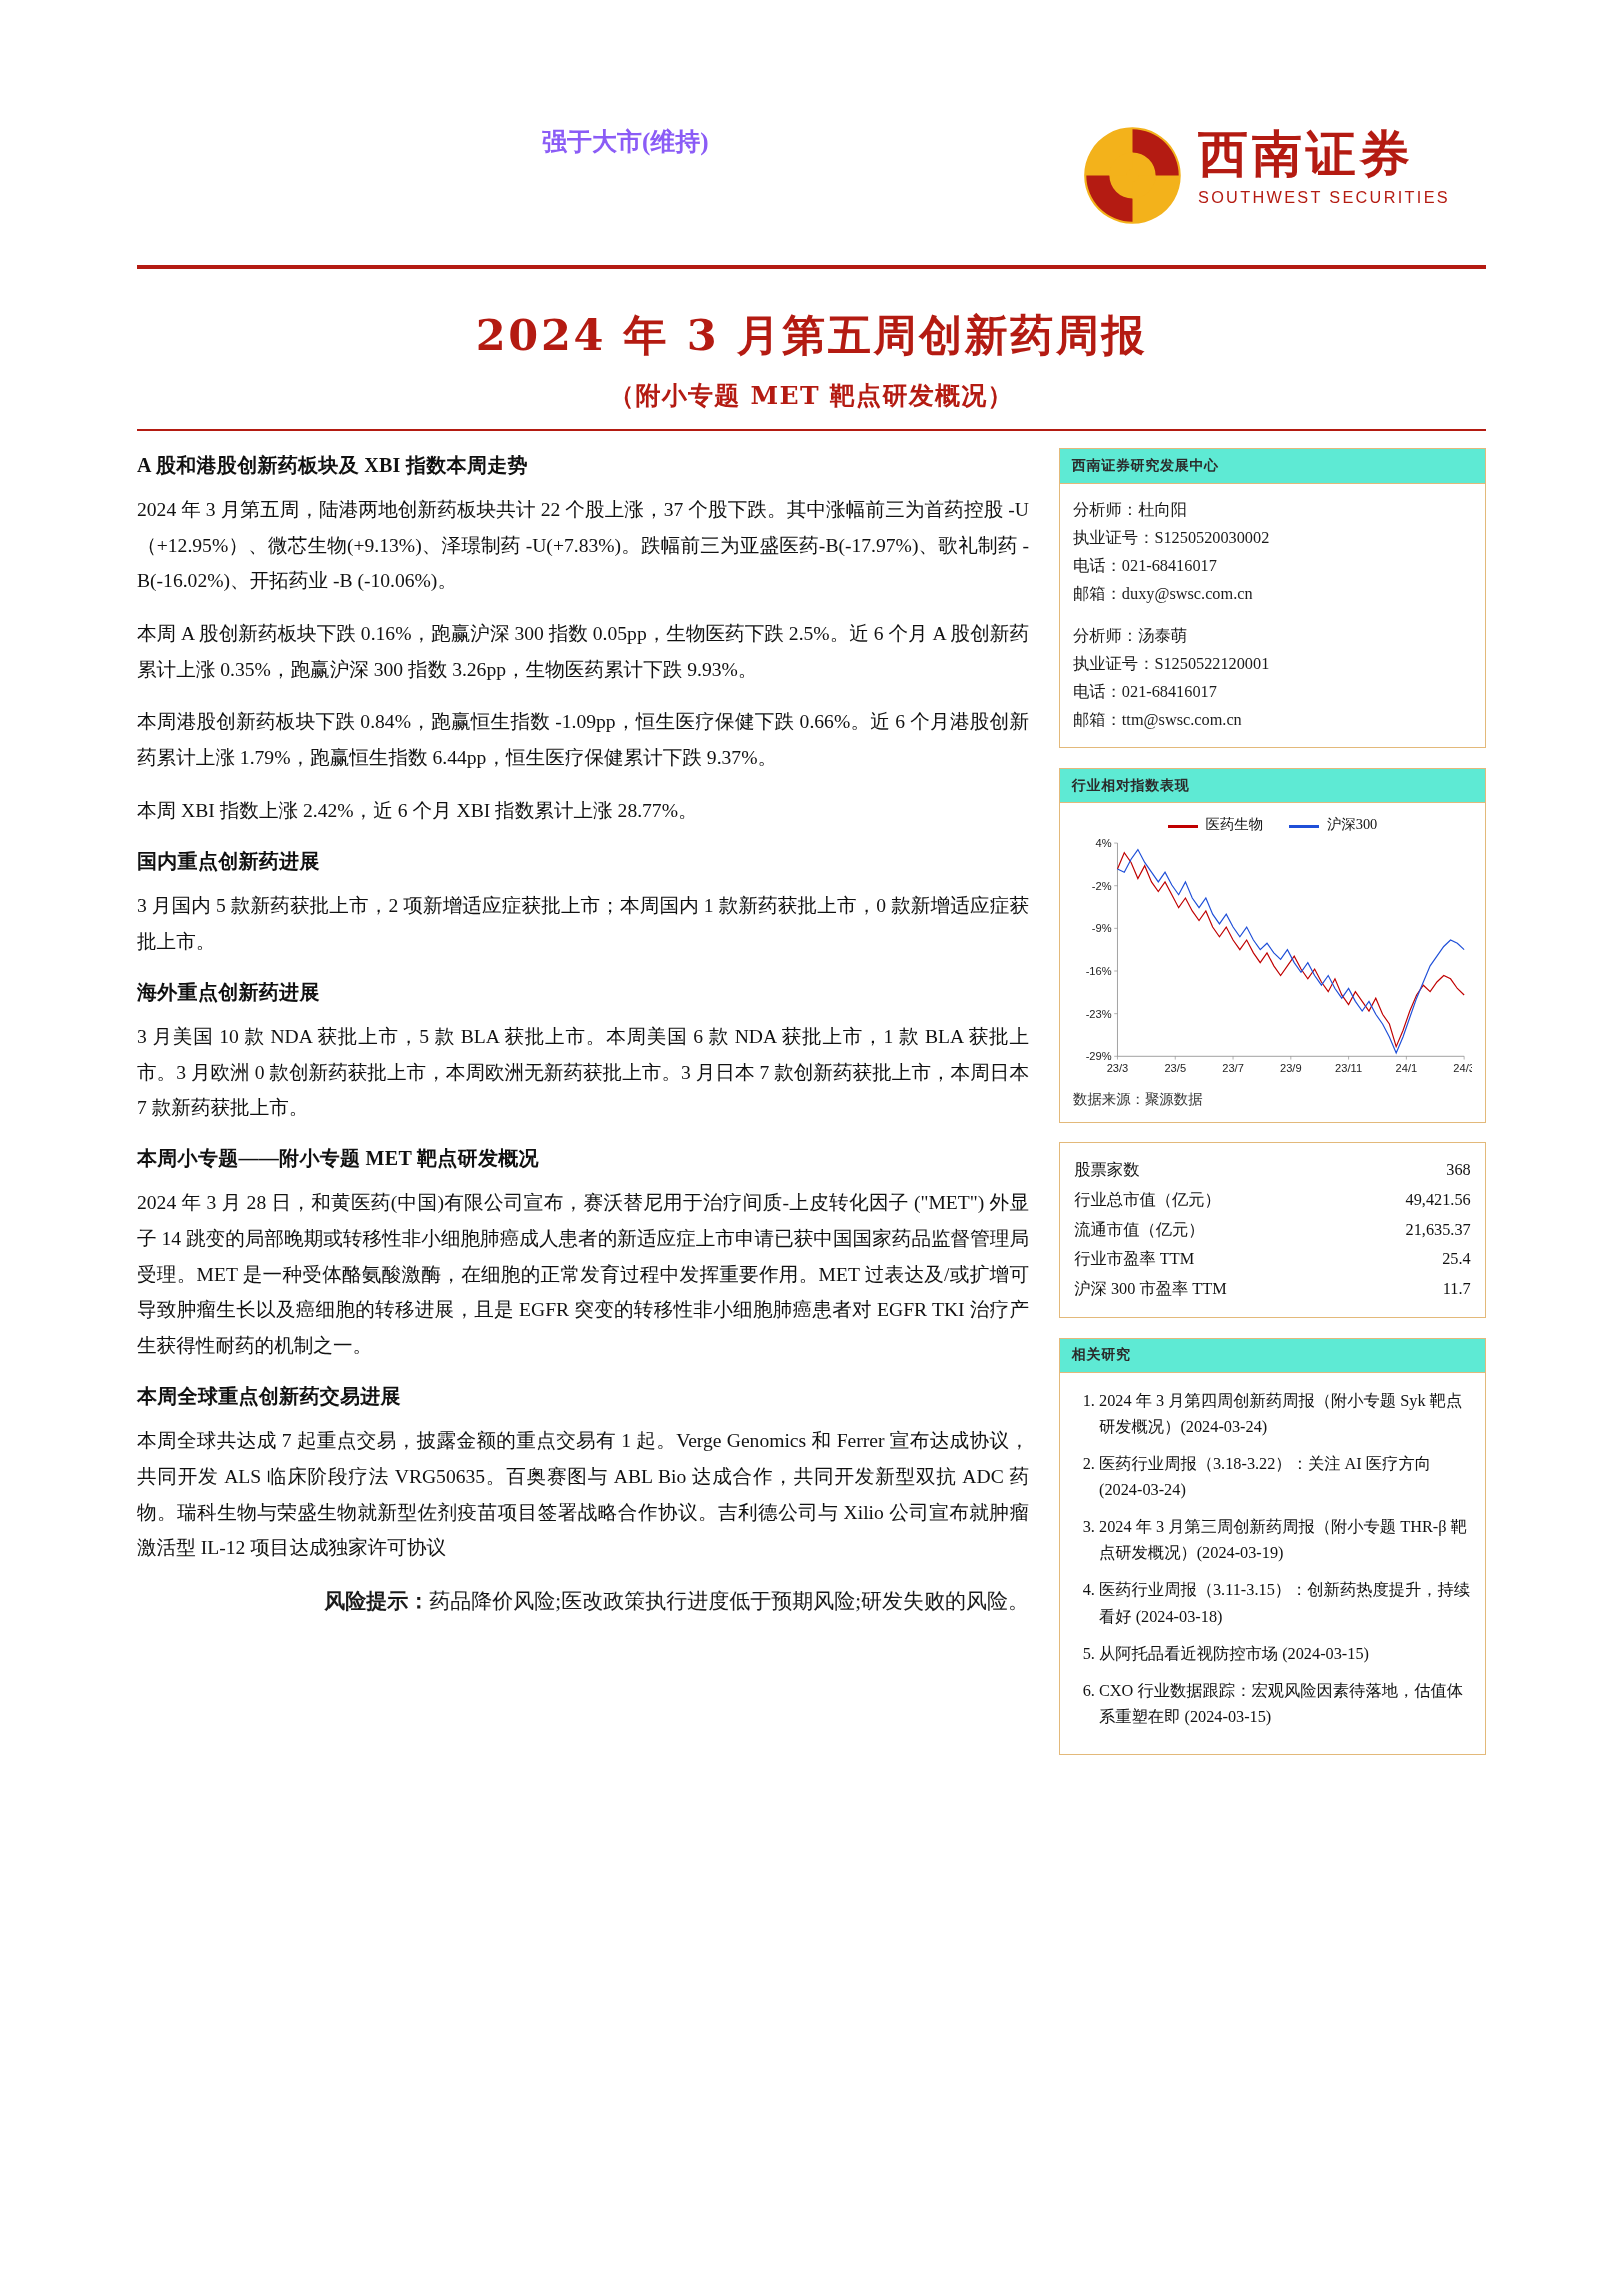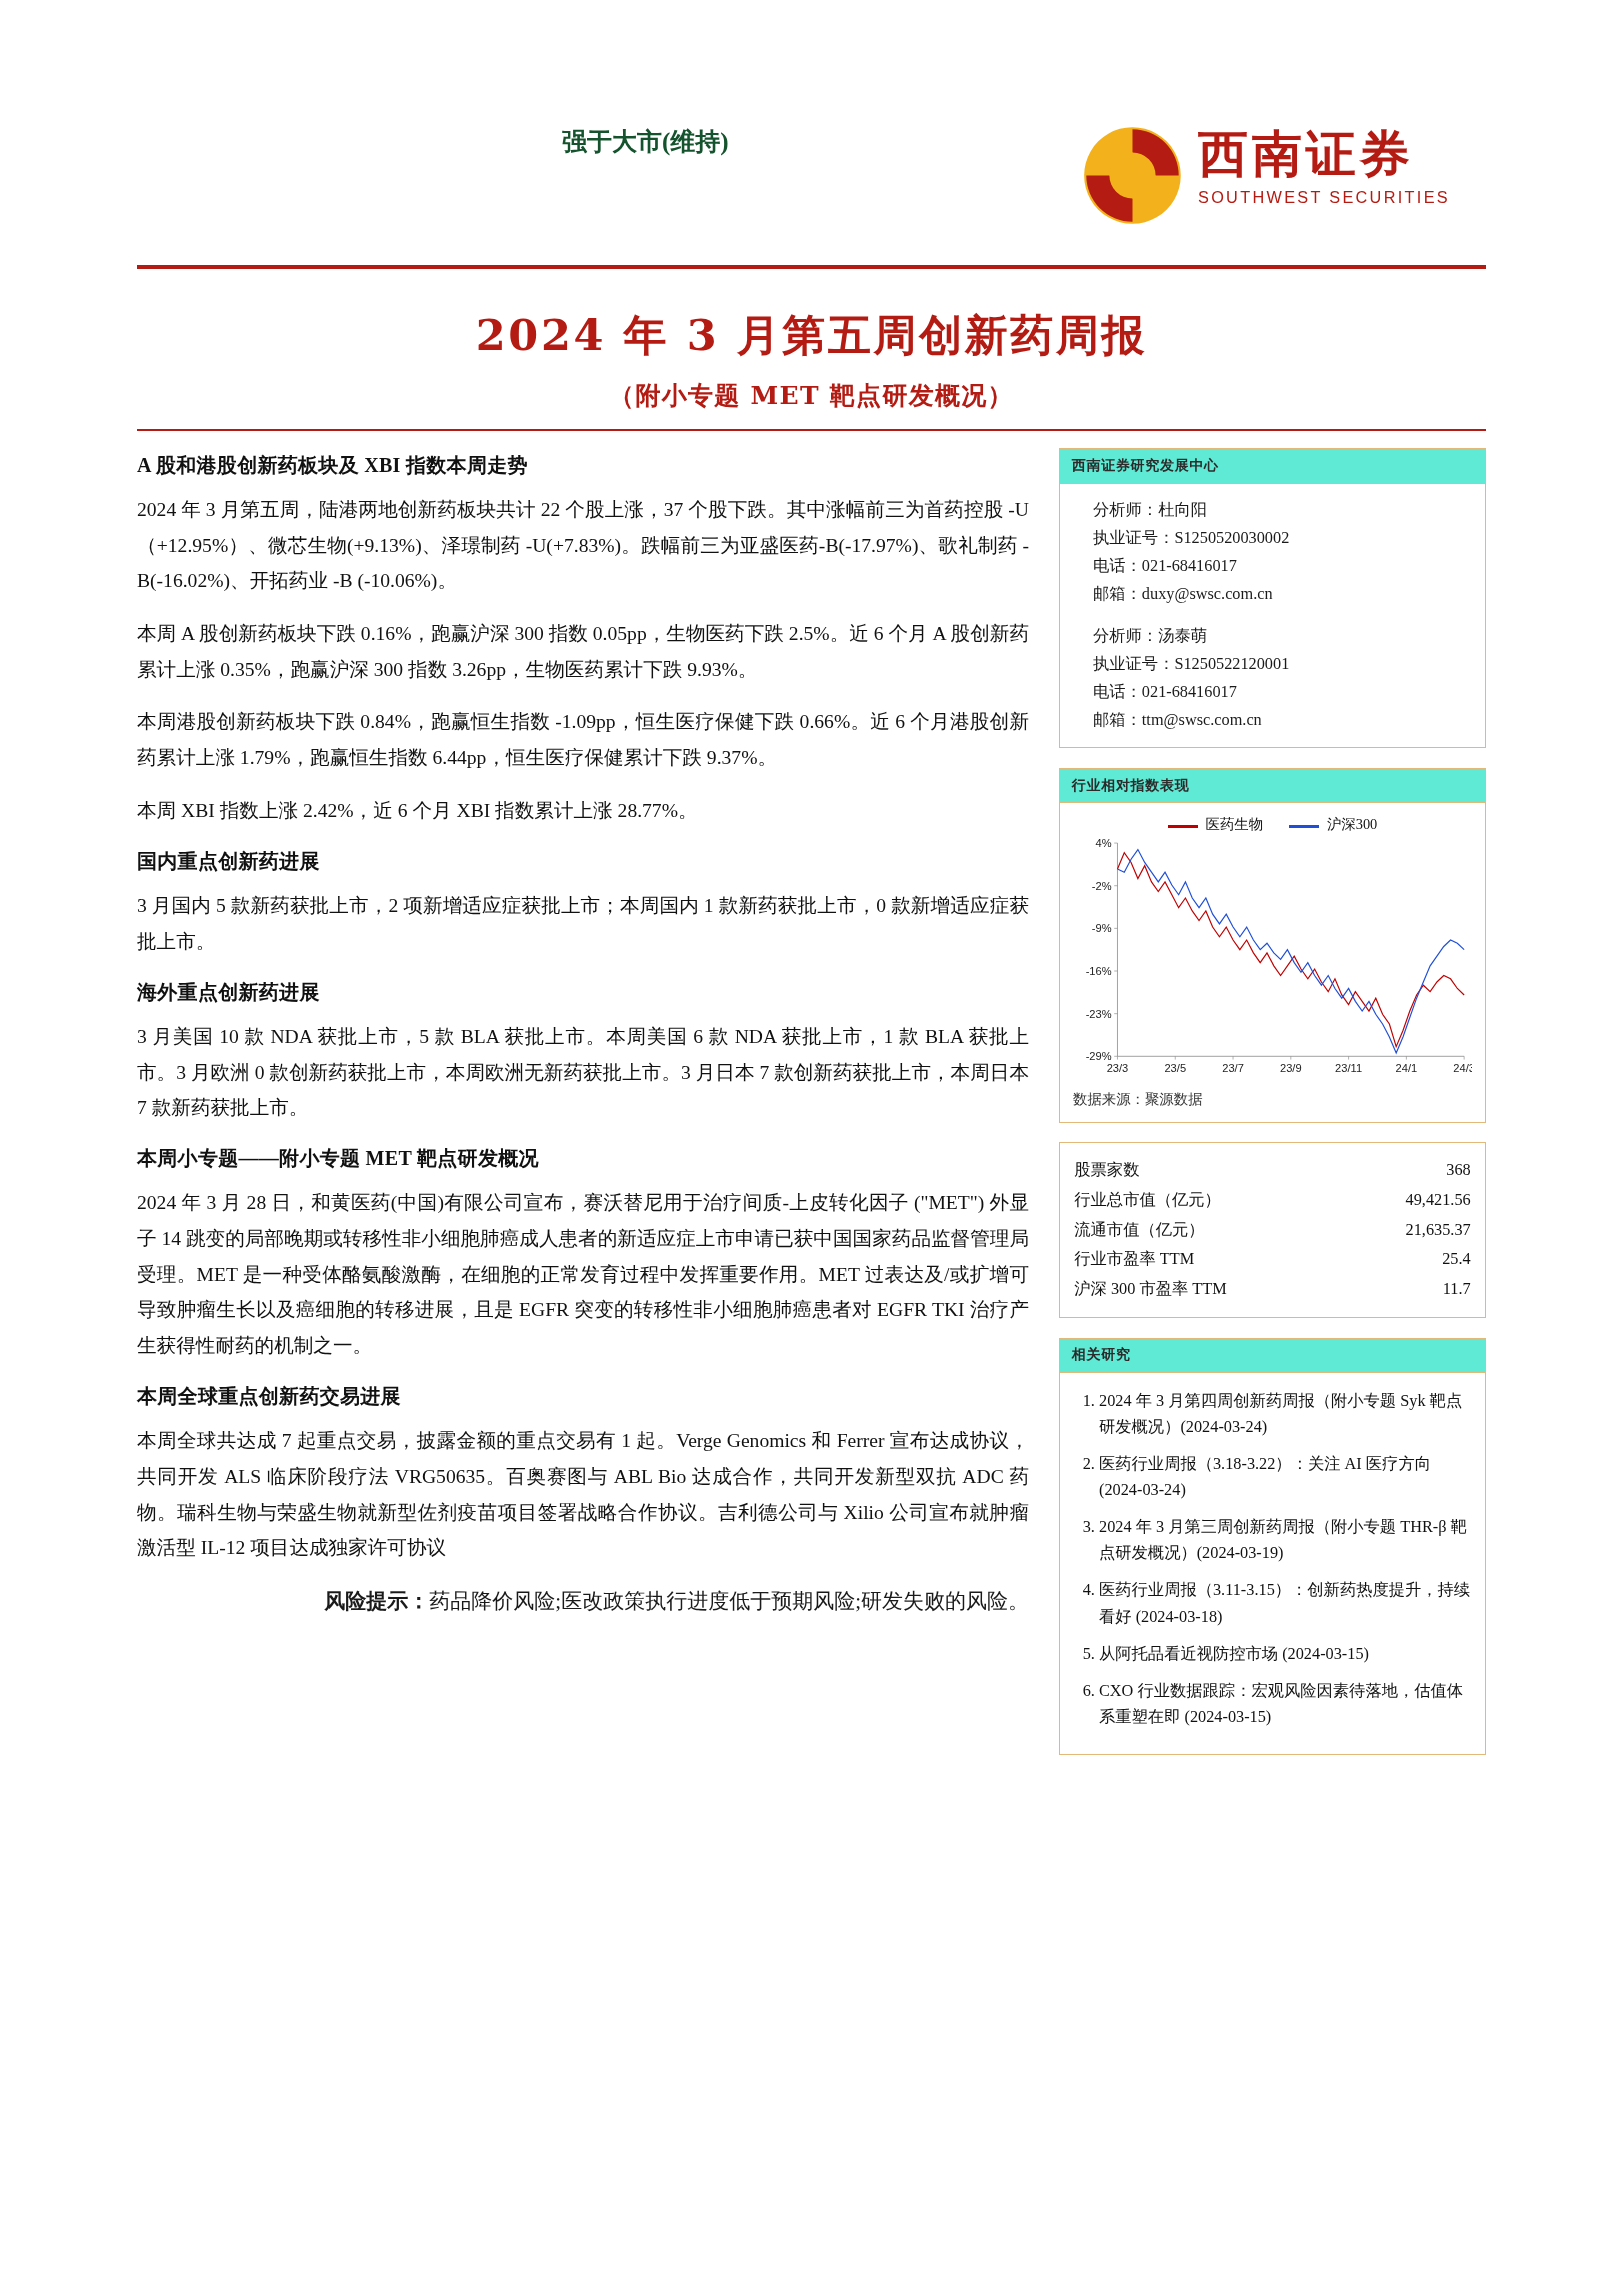--- a/index.html
+++ b/index.html
@@ -18,22 +18,22 @@
   
   .header { position: relative; height: 141px; }
   .hdr-left { position: absolute; left:0; top:0; }
   .hdr-date { font-size: 20px; letter-spacing: 0.7px; color:#111; }
   .hdr-sub { font-size: 20px; margin-top: 11.8px; font-weight: bold; letter-spacing: 0.7px; }
   .hdr-series {
     margin-top: 17px; font-size: 23px; font-weight: bold;
     color: #b41b12; letter-spacing: 0.7px;
   }
   .hdr-rating {
-    position: absolute; left: 425px; top: 1.3px;
-    font-size: 25px; font-weight: bold; color:#14532d;
+    position: absolute; left: 405px; top: 1.3px;
+    font-size: 25px; font-weight: bold; color:#8b5cf6;
   }
   .logo { position: absolute; right: 0; top: -6.5px; width: 419px; height: 124px; }
   .logo-mark { position:absolute; left: 13px; top: 5.2px; width: 105px; height: 105px; }
   .logo-text { position: absolute; left: 131px; top: 11.8px; }
   .logo-cn { font-size: 50px; font-weight: bold; color:#b41b12; letter-spacing: 3.9px; line-height: 1; font-family: "DejaVu Serif", serif;}
   .logo-en { font-size: 16.3px; color:#b41b12; letter-spacing: 2.3px; margin-top: 9.2px; font-family: "Liberation Sans", sans-serif; }
 
   .rule { height: 3.9px; background: #b41b12; margin: 0 0 0 0; }
   .rule.thin { height: 2px; }
 
@@ -65,21 +65,21 @@
   .risk b { font-weight: bold; }
 
   
   .box { border: 1.3px solid #e3b97a; margin-bottom: 19.6px; background:#fff; }
   .box-hd {
     background: #5eead4; border-bottom: 1.3px solid #e3b97a;
     font-size: 14px; font-weight: bold; padding: 7.8px 11.8px; color:#2b2b2b;
     letter-spacing: 0.7px;
   }
   .box-bd { padding: 11.8px 13px 13px 13px; }
-  .an-line { font-size: 16.3px; line-height: 1.72; color:#1a1a1a; white-space: nowrap; margin-left: 20px; }
+  .an-line { font-size: 16.3px; line-height: 1.72; color:#1a1a1a; white-space: nowrap; }
   .an-gap { height: 14.4px; }
 
   
   table.kv { width:100%; border-collapse: collapse; }
   table.kv td { font-size: 16.3px; padding: 3.9px 1.3px; color:#111; }
   table.kv td.v { text-align: right; font-family: "Liberation Serif", serif; }
 
   
   ol.rel { margin: 2.6px 0 0 0; padding-left: 26px; }
   ol.rel li { font-size: 16.3px; line-height: 1.62; margin-bottom: 10.5px; color:#111; }

